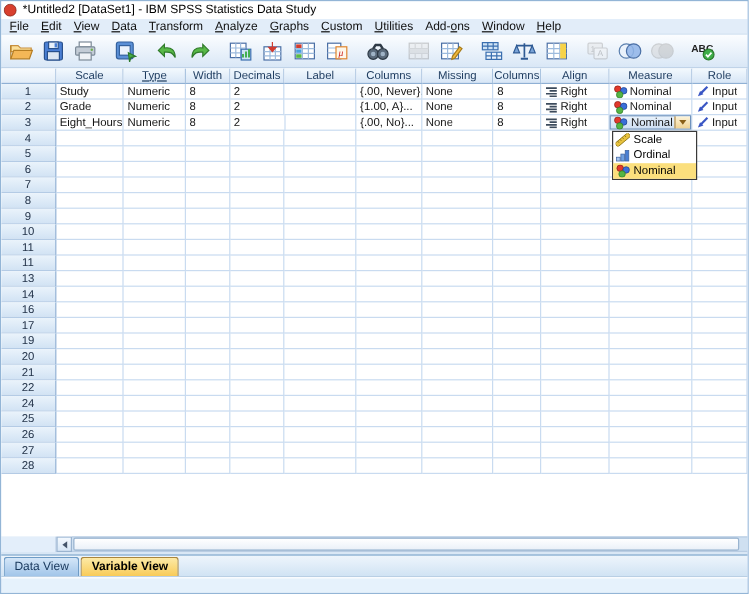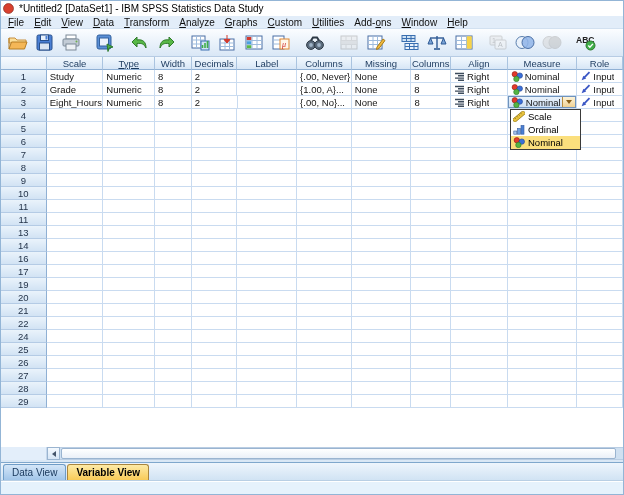--- a/index.html
+++ b/index.html
@@ -727,34 +727,20 @@
         <div class="cell dcell" style="width: 37px;"></div>
         <div class="cell dcell" style="width: 46px;"></div>
         <div class="cell dcell" style="width: 60px;"></div>
         <div class="cell dcell" style="width: 55px;"></div>
         <div class="cell dcell" style="width: 60px;"></div>
         <div class="cell dcell" style="width: 40px;"></div>
         <div class="cell dcell" style="width: 57px;"></div>
         <div class="cell dcell" style="width: 70px;"></div>
         <div class="cell dcell" style="width: 46px;"></div>
       </div>
-      <div class="grow">
-        <div class="cell rhcell" style="width: 46px;">29</div>
-        <div class="cell dcell" style="width: 57px;"></div>
-        <div class="cell dcell" style="width: 52px;"></div>
-        <div class="cell dcell" style="width: 37px;"></div>
-        <div class="cell dcell" style="width: 46px;"></div>
-        <div class="cell dcell" style="width: 60px;"></div>
-        <div class="cell dcell" style="width: 55px;"></div>
-        <div class="cell dcell" style="width: 60px;"></div>
-        <div class="cell dcell" style="width: 40px;"></div>
-        <div class="cell dcell" style="width: 57px;"></div>
-        <div class="cell dcell" style="width: 70px;"></div>
-        <div class="cell dcell" style="width: 46px;"></div>
-      </div>
       <div class="droplist">
         <div class="dropitem">
           <span class="cicon">
             <svg width="12" height="11" viewBox="0 0 12 11">
               <g transform="rotate(-40 6 5.5)">
                 <rect x="-1" y="3.6" width="14" height="3.8" fill="#e8c23e" stroke="#8f7615" stroke-width="0.7"></rect>
                 <path d="M2 3.6v1.8M4.5 3.6v1.8M7 3.6v1.8M9.5 3.6v1.8" stroke="#8f7615" stroke-width="0.7"></path>
               </g>
             </svg>
           </span>

